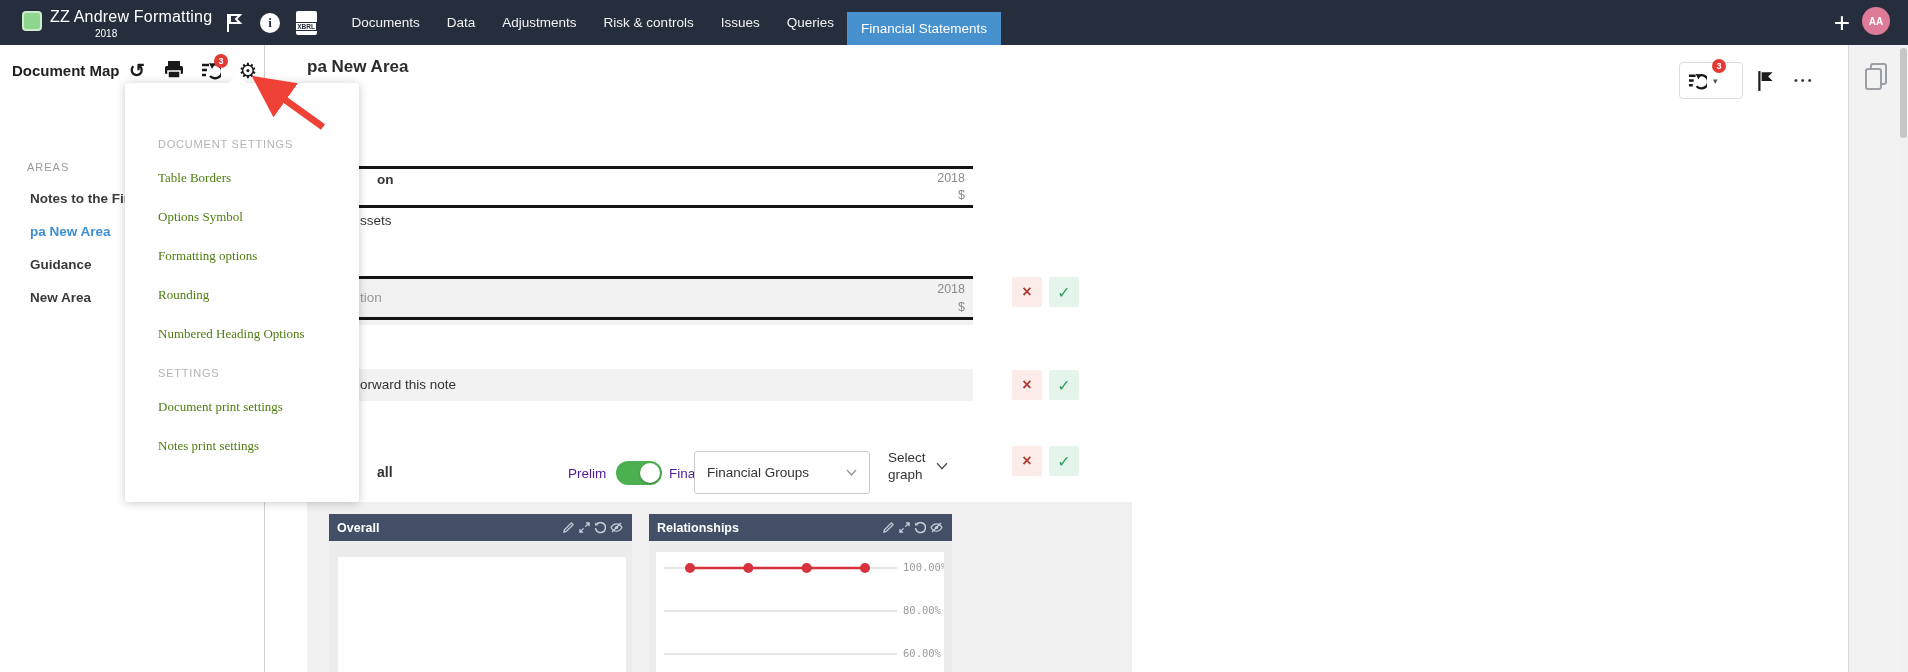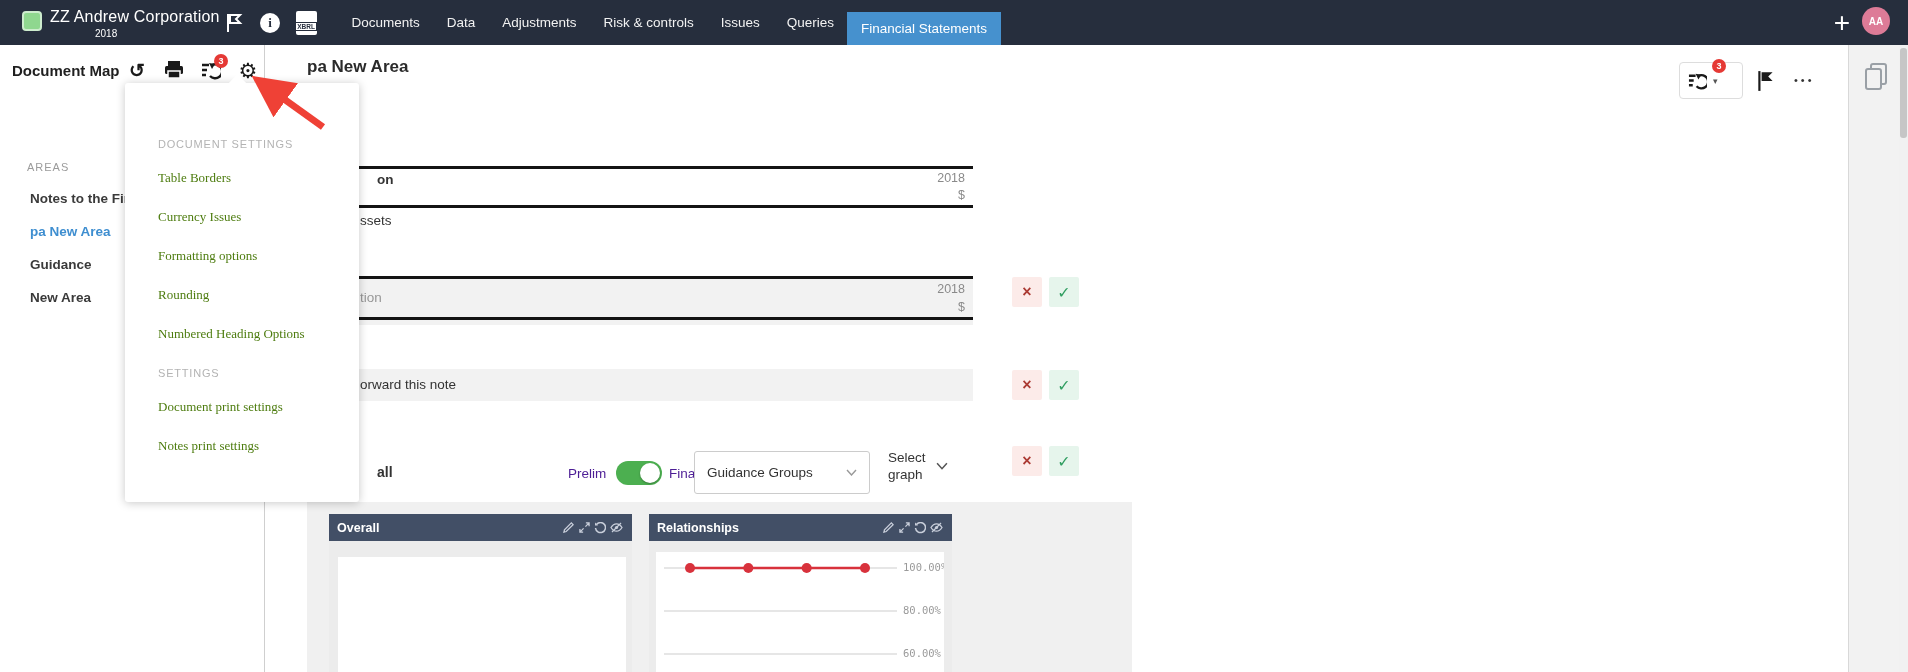--- a/index.html
+++ b/index.html
@@ -91,21 +91,21 @@
   .scrollbar { position:absolute; left:1899px; top:45px; width:9px; height:627px; background:#f1f1f1; }
   .thumb { position:absolute; left:1px; top:3px; width:7px; height:90px; background:#c6c6c6; border-radius:3px; cursor:pointer; }
 </style>
 </head>
 <body>
 
 <div id="stage">
 
   <div class="topbar">
     <div class="logo-sq"></div>
-    <div class="company">ZZ Andrew Corporation</div>
+    <div class="company">ZZ Andrew Formatting</div>
     <div class="year">2018</div>
 
     <div class="tb-ic flag-glyph" style="left:222px; width:24px;">
       <svg width="18" height="20" viewBox="0 0 18 20">
           <path d="M3 1v18" stroke="#fff" stroke-width="2"></path>
           <path d="M5 2h10l-4 4 4 4H5z" fill="none" stroke="#fff" stroke-width="2"></path>
         </svg>
     </div>
     <div class="tb-ic" style="left:258px; width:24px;">
       <div class="info-circle">i</div>
@@ -210,21 +210,21 @@
   <div class="xbtn" style="left:1012px; top:370px;">×</div>
   <div class="okbtn" style="left:1049px; top:370px;">✓</div>
 
   <div class="frag b" style="left:360px; top:464px; font-size:14px;">all</div>
   <div class="lbl" style="left:568px; top:466px;">Prelim</div>
   <div class="toggle">
       <div class="knob"></div>
     </div>
   <div class="lbl" style="left:669px; top:466px;">Final</div>
   <div class="select-box">
-    <span class="sel-txt">Guidance Groups</span>
+    <span class="sel-txt">Financial Groups</span>
     <svg class="chev" width="11" height="7" viewBox="0 0 11 7">
         <polyline points="1,1 5.5,6 10,1" fill="none" stroke="#999" stroke-width="1.4"></polyline>
       </svg>
   </div>
   <div class="sel-graph">
     <div class="two-line">
       <div>Select</div>
       <div>graph</div>
     </div>
     <svg class="chev" width="12" height="8" viewBox="0 0 11 7">
@@ -307,21 +307,21 @@
             <circle cx="208.99" cy="16" r="5" fill="#d8323c"></circle>
           </svg>
         </div>
     </div>
   </div>
 
   <div class="menu-panel" id="menu-panel">
     <div class="menu-notch"></div>
   <div class="menu-header">DOCUMENT SETTINGS</div>
       <div class="menu-item">Table Borders</div>
-      <div class="menu-item">Currency Issues</div>
+      <div class="menu-item">Options Symbol</div>
       <div class="menu-item">Formatting options</div>
       <div class="menu-item">Rounding</div>
       <div class="menu-item">Numbered Heading Options</div>
       <div class="menu-gap"></div>
       <div class="menu-header">SETTINGS</div>
       <div class="menu-item">Document print settings</div>
       <div class="menu-item">Notes print settings</div>
     </div>
 
   <svg class="red-arrow" width="1908" height="672">

